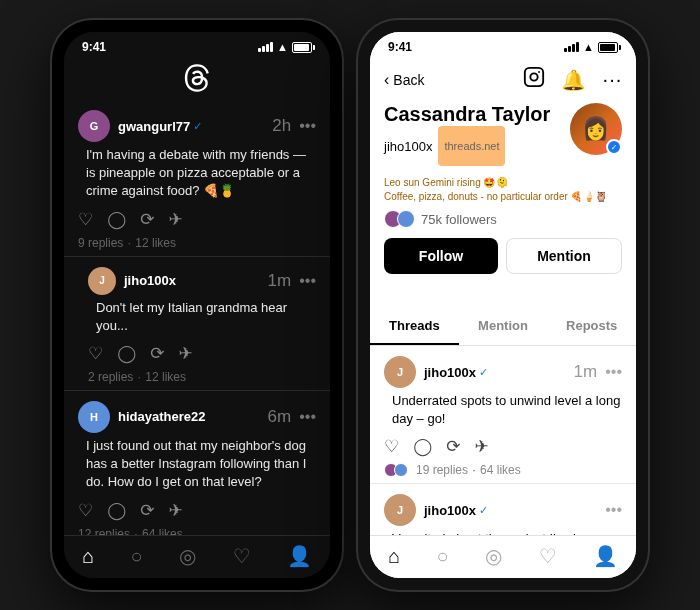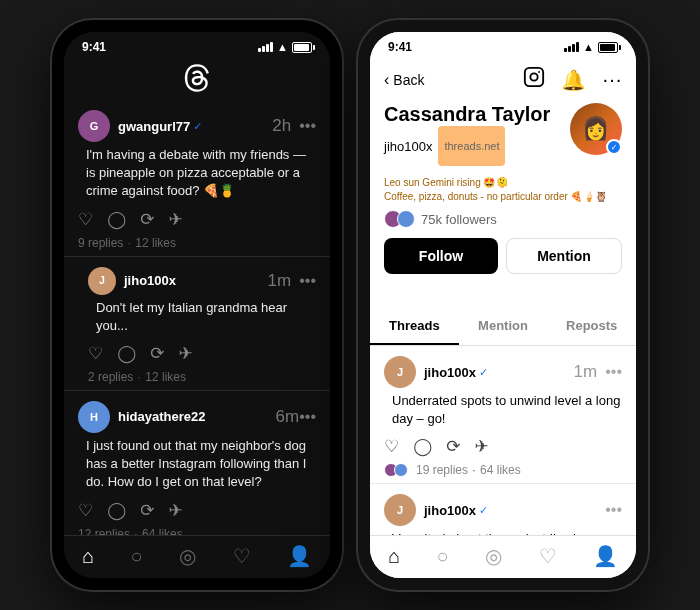--- a/index.html
+++ b/index.html
@@ -494,21 +494,21 @@
         <div class="post-item">
           <div class="post-header">
             <div class="post-user-info">
               <div class="avatar-placeholder" style="background:#5b8dd9">H</div>
               <div>
                 <div class="username-row">
                   <span class="username">hidayathere22</span>
                 </div>
               </div>
             </div>
-            <div style="display:flex;align-items:center;">
+            <div style="display:flex;align-items:center;gap:8px">
               <span class="post-time">6m</span>
               <span class="more-btn">•••</span>
             </div>
           </div>
           <div class="post-content">I just found out that my neighbor's dog has a better Instagram following than I do. How do I get on that level?</div>
           <div class="post-actions">
             <span class="action-btn">♡</span>
             <span class="action-btn">◯</span>
             <span class="action-btn">⟳</span>
             <span class="action-btn">✈</span>

